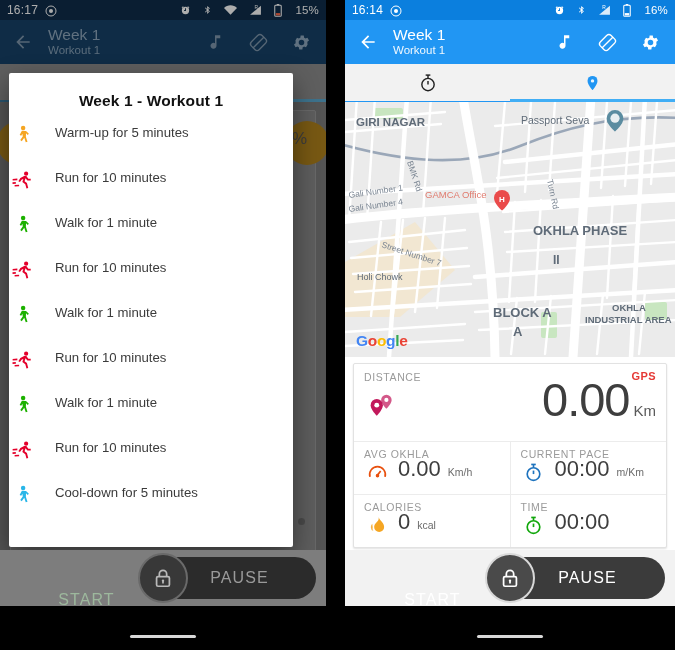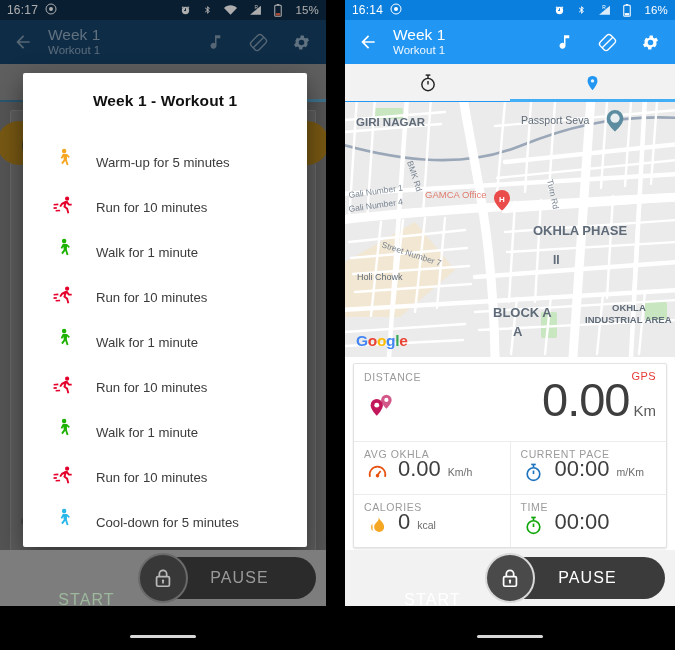--- a/index.html
+++ b/index.html
@@ -14,21 +14,21 @@
   .phone { position: relative; overflow: hidden; background: #fff; }
   .phone-left  { width: 326px; height: 650px; }
   .gap { width: 19px; height: 650px; background: #000; }
   .phone-right { width: 330px; height: 650px; }
 
   
   .statusbar {
     height: 20px; display: flex; align-items: center;
     padding: 0 7px; color: #fff; font-size: 11.5px; letter-spacing: .2px;
   }
-  .sb-left { display: flex; align-items: flex-start; gap: 7px; }
+  .sb-left { display: flex; align-items: flex-end; gap: 7px; }
   .sb-right { margin-left: auto; display: flex; align-items: center; gap: 12px; }
   .sb-time { font-size: 12px; }
   .sb-ico { display: inline-flex; align-items: center; }
   .sb-pct { font-size: 11.5px; margin-left: 1px; }
 
   
   .appbar {
     height: 44px; display: flex; align-items: center;
     padding: 8px 10px; color: #fff;
   }
@@ -76,46 +76,46 @@
   }
 
   
   .navbar { position:absolute; left:0; right:0; bottom:0; height:44px; background:#000;
             display:flex; align-items:flex-end; justify-content:center; padding-bottom:12px; }
   .navpill { width:66px; height:3px; border-radius:2px; background:#d8d8d8; }
 
   
   .scrim { position:absolute; inset:0; background:rgba(0,0,0,0.32); }
   .dialog {
-    position:absolute; left:23px; top:73px; width:284px; height:474px;
+    position:absolute; left:9px; top:73px; width:284px; height:474px;
     background:#fff; border-radius:2px;
     box-shadow: 0 9px 26px rgba(0,0,0,.45);
     overflow:hidden;
   }
   .dlg-title { text-align:center; font-size:15.5px; font-weight:bold; color:#111; padding:19px 0 13px; letter-spacing:.1px;}
   .dlg-list { padding: 2px 0 0 0; }
-  .dlg-item { display:flex; align-items:flex-end; height:45px; padding-left:27px; }
+  .dlg-item { display:flex; align-items:flex-start; height:45px; }
   .dlg-ico { width:26px; display:flex; align-items:center; justify-content:center; }
   .dlg-label { font-size:13.2px; color:#3b3b3b; margin-left:20px; }
 
   
   .map { position:absolute; left:0; top:102px; width:330px; height:255px; background:#ebebeb; overflow:hidden; }
   .map svg { display:block; }
   .gl { position:absolute; left:11px; bottom:7px; font-size:15.5px; font-weight:bold; letter-spacing:-.3px;
         font-family:"Liberation Sans", sans-serif; }
   .gl span:nth-child(1){color:#4285F4;} .gl span:nth-child(2){color:#EA4335;}
   .gl span:nth-child(3){color:#FBBC05;} .gl span:nth-child(4){color:#4285F4;}
   .gl span:nth-child(5){color:#34A853;} .gl span:nth-child(6){color:#EA4335;}
 
   
   .stats { position:absolute; left:8px; top:363px; width:314px; background:#fff;
            border:1px solid #e2e2e2; border-radius:2px; box-shadow:0 1px 2px rgba(0,0,0,.12); }
   .st-row-main { position:relative; height:77px; }
   .st-cap { position:absolute; font-size:10.5px; color:#9a9a9a; letter-spacing:.6px; }
-  .st-gps { position:absolute; right:10px; top:6px; font-size:11px; font-weight:normal; color:#e53935; letter-spacing:.4px;}
+  .st-gps { position:absolute; right:10px; top:6px; font-size:11px; font-weight:bold; color:#e53935; letter-spacing:.4px;}
   .st-big { position:absolute; right:10px; top:12px; display:flex; align-items:baseline; }
   .st-bigval { font-size:47px; color:#3e3e3e; line-height:1; letter-spacing:-1px; font-weight:300;}
   .st-bigunit { font-size:15px; color:#5a5a5a; margin-left:4px; }
   .st-divrow { display:flex; border-top:1px solid #ececec; }
   .st-cell { flex:1; position:relative; height:52px; }
   .st-cell + .st-cell { border-left:1px solid #ececec; }
   .st-val { position:absolute; left:44px; top:16px; display:flex; align-items:baseline; }
   .st-num { font-size:22px; color:#3e3e3e; line-height:1; font-weight:300;}
   .st-unit { font-size:10.5px; color:#6b6b6b; margin-left:7px; }
   .st-cellico { position:absolute; left:12px; top:19px; width:22px; height:22px; display:flex; align-items:center; justify-content:center;}

